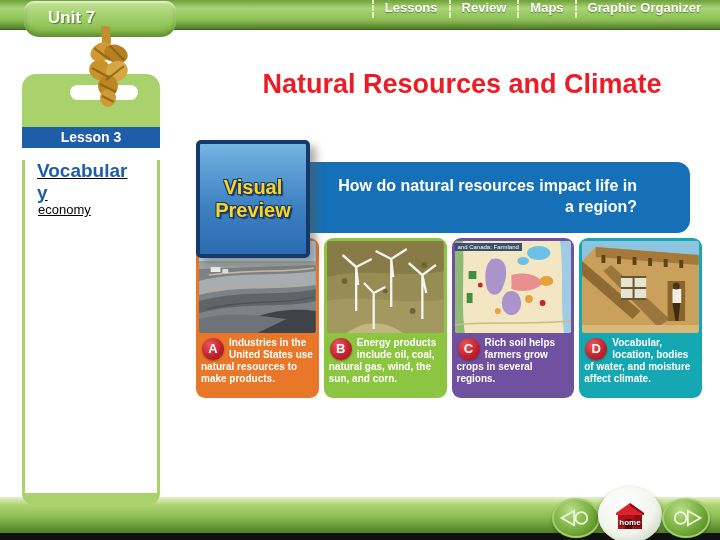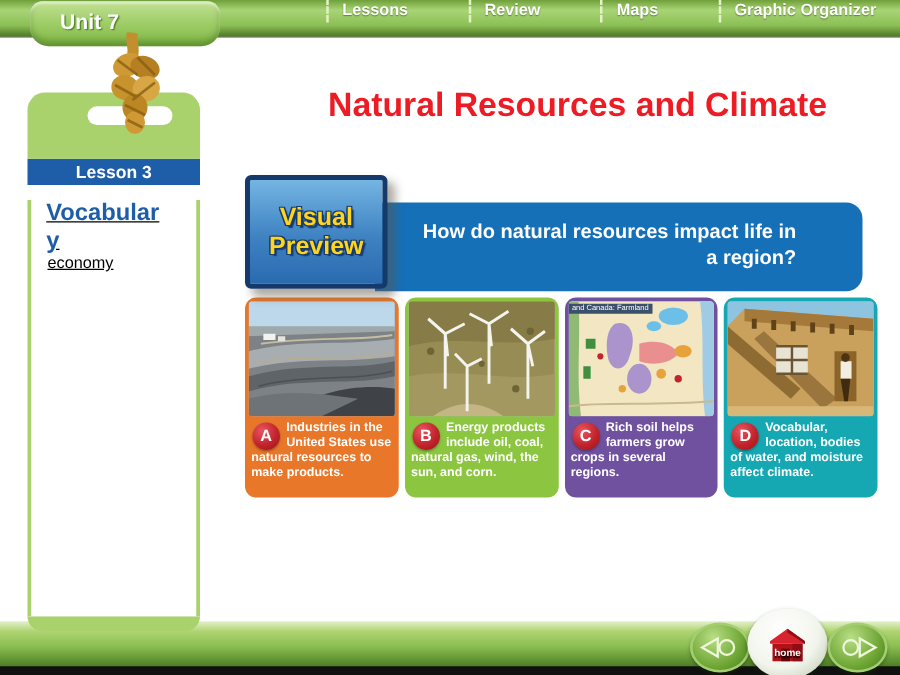--- a/index.html
+++ b/index.html
@@ -10,21 +10,21 @@
   .top-bar{position:absolute;left:0;top:0;width:720px;height:29px;
     background:linear-gradient(180deg,#6fa03a 0%,#a8d476 28%,#8cbf55 70%,#4e7a26 100%);
     border-bottom:1px solid #3c611d;z-index:2;}
   .unit-tab{position:absolute;left:24px;top:1px;width:152px;height:36px;
     background:linear-gradient(180deg,#c2e193 0%,#9acb63 55%,#7fb544 100%);
     border-radius:10px 10px 15px 15px;
     box-shadow:inset 0 2px 2px rgba(255,255,255,.55),inset 0 -4px 5px rgba(60,100,25,.45);
     z-index:3;}
   .unit-tab span{display:block;padding-left:24px;line-height:33px;color:#fff;
     font-size:17px;font-weight:bold;text-shadow:1px 1px 1px #4c7a22;}
-  .top-nav{position:absolute;right:8px;top:0;height:16px;display:flex;align-items:center;z-index:3;gap:37px;}
+  .top-nav{position:absolute;right:8px;top:0;height:16px;display:flex;align-items:center;z-index:3;}
   .top-nav .nav-item{height:20px;line-height:20px;padding:0 11px;
     border-left:2px dashed #e3f2c3;color:#fff;font-size:13px;font-weight:bold;
     text-shadow:0 1px 1px rgba(55,85,20,.65);cursor:pointer;white-space:nowrap;}
 
   
   .rope{position:absolute;left:84px;top:26px;z-index:6;}
 
   
   .tag{position:absolute;left:22px;top:74px;width:138px;height:419px;z-index:4;}
   .tag-top{height:53px;background:#a9d16c;border-radius:14px 14px 0 0;position:relative;}
@@ -38,21 +38,21 @@
   .vocab-title span{display:block;}
   .vocab-term{position:absolute;left:13px;top:42px;color:#000;font-size:13px;
     text-decoration:underline;cursor:pointer;}
   .tag-bottom{height:12px;background:#a9d16c;border-radius:0 0 14px 14px;}
 
   
   .page-title{position:absolute;left:212px;top:69px;width:500px;color:var(--title-red,#ed1c24);
     font-size:27px;font-weight:bold;z-index:2;text-align:center;}
 
   
-  .vp-badge{position:absolute;left:196px;top:140px;width:114px;height:91px;box-sizing:border-box;
+  .vp-badge{position:absolute;left:196px;top:140px;width:114px;height:118px;box-sizing:border-box;
     border:4px solid #16396b;border-radius:5px;
     background:linear-gradient(180deg,#74b5e2 0%,#3e82c2 55%,#2a6bb0 100%);
     display:flex;flex-direction:column;align-items:center;justify-content:center;
     box-shadow:6px 6px 8px rgba(95,85,70,.5);z-index:3;}
   .vp-badge span{color:var(--vp-yellow,#ffd41e);font-size:20px;font-weight:bold;line-height:23px;
     text-shadow:-1px -1px 0 #16396b,1px -1px 0 #16396b,-1px 1px 0 #16396b,2px 2px 1px #16396b;}
   .question-bar{position:absolute;left:300px;top:162px;width:390px;height:71px;box-sizing:border-box;
     background:var(--question-blue,#1570b8);border-radius:0 13px 13px 0;
     padding:13px 0 0 37px;z-index:1;text-align:right;}
   .question-bar p{margin:0;width:300px;color:#fff;font-size:16px;font-weight:bold;line-height:21px;}

